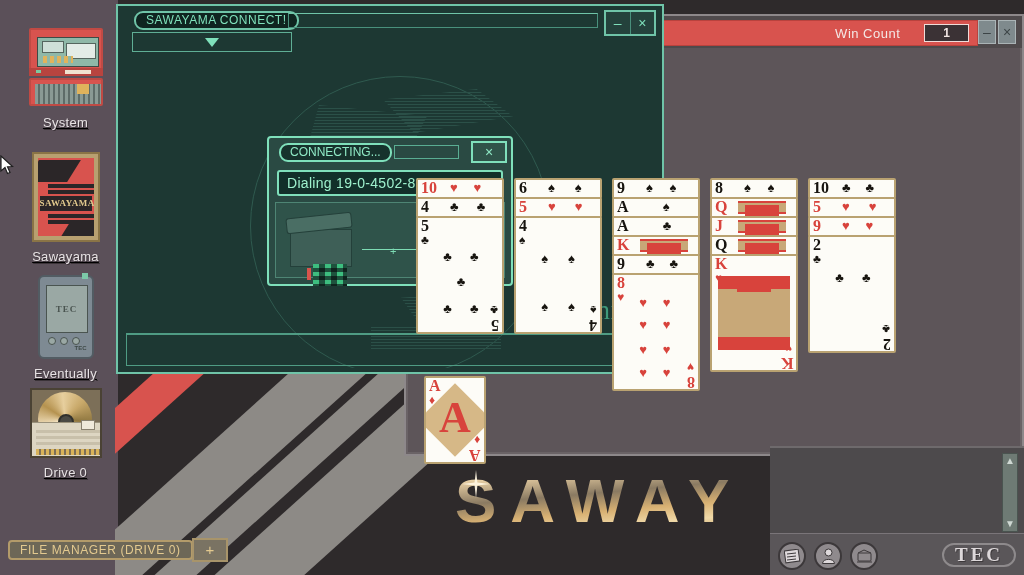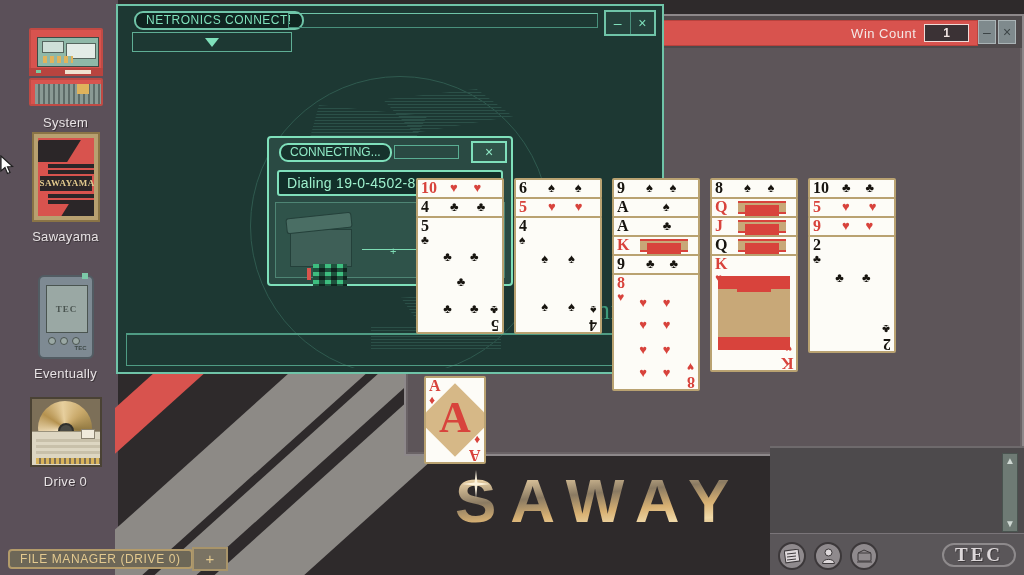--- a/index.html
+++ b/index.html
@@ -33,21 +33,21 @@
     background: linear-gradient(175deg,#fff3dd 0%,#e8cfa4 18%,#8a7a62 42%,#d8b173 62%,#f0d9a8 78%,#b08a4e 100%);
     -webkit-background-clip: text; background-clip: text;
     color: transparent; -webkit-text-fill-color: transparent;
     text-shadow: 0 0 0 rgba(0,0,0,0);
     white-space: nowrap;
   }
   .sparkle { position:absolute; left:462px; top:470px; width:28px; height:28px; pointer-events:none; }
 
   
   .icon-col { position:absolute; left:0; top:0; width:118px; }
-  .desk-icon { position:absolute; width:131px; text-align:center; }
+  .desk-icon { position:absolute; width:131px; text-align:center;text-decoration:underline; }
   .desk-icon .label {
     color:#e7e2e4; font-size:13px; margin-top:3px;
     text-shadow:1px 1px 0 #3b3338; letter-spacing:0.3px;
   }
   .icon-art { display:inline-block; position:relative; }
 
   
   .sys-ic { width:74px; height:80px; position:relative; }
   .sys-mon { position:absolute; left:0; top:0; width:74px; height:48px; background:#d8534e; border:2px solid #c04a44; border-radius:2px; }
   .sys-scr { position:absolute; left:6px; top:7px; width:62px; height:30px; background:#8fb8a8; border:1px solid #3d4b46; }
@@ -99,21 +99,21 @@
 
   
   #solitaire-window {
     position:absolute; left:404px; top:14px; width:620px; height:442px;
     background:#6a6366; border:2px solid #8d888a;
   }
   .sol-titlebar { position:absolute; left:0; top:0; right:0; height:32px; background:#4f4a4c; }
   .sol-redbar {
     position:absolute; left:253px; top:4px; right:44px; height:26px;
     background:#d8534e; border:1px solid #b9423d;
-    display:flex; align-items:center; justify-content:flex-end; padding-right:8px; gap:8px;
+    display:flex; align-items:center; justify-content:flex-end; padding-right:8px; gap:24px;
   }
   .win-count-label { color:#f4e8e6; font-size:13px; letter-spacing:0.5px; }
   .win-count-box {
     background:#3b3235; border:1px solid #f0dcd9; color:#f2e6e3;
     font-size:12px; font-weight:bold; padding:1px 18px; min-width:44px; text-align:center;
   }
   .winctl { position:absolute; top:4px; width:18px; height:24px; background:#7f8a8d; border:1px solid #aab4b6; color:#3c4446; font-size:14px; text-align:center; line-height:22px; }
   .sol-felt { position:absolute; left:2px; top:32px; right:2px; bottom:2px; background:#5d5559; }
 
   
@@ -238,21 +238,21 @@
   }
   .tec-logo {
     position:absolute; right:8px; top:9px; width:74px; height:24px;
     border:2px solid #8e8a8c; border-radius:12px;
     font-family:"Liberation Serif", serif; font-weight:bold; font-size:19px;
     letter-spacing:3px; text-align:center; line-height:20px;
     color:#ddd8da; text-shadow:1px 1px 0 #3c383a;
   }
 
   
-  #taskbar { position:absolute; left:0; bottom:0; width:836px; height:32px;text-decoration:underline; }
+  #taskbar { position:absolute; left:0; bottom:9px; width:836px; height:32px;text-decoration:underline; }
   .tb-btn {
     position:absolute; left:8px; top:6px; height:20px; padding:0 10px;
     background:#6d6757; border:2px solid #b39b6a; border-radius:4px;
     color:#e3c98f; font-size:12px; line-height:16px; letter-spacing:0.6px;
   }
   .tb-plus {
     position:absolute; left:192px; top:4px; width:36px; height:24px;
     background:#7a7363; border:2px solid #a8946a;
     color:#e3c98f; font-size:15px; text-align:center; line-height:20px;
   }
@@ -293,21 +293,21 @@
             <div class="sys-slot"></div>
           <div class="sys-kb">
               <div class="sys-keys"></div>
               <div class="sys-keys-hl"></div>
             </div>
         </div>
       </div>
       <div class="label">System</div>
     </div>
 
-    <div class="desk-icon" style="top:132px;">
+    <div class="desk-icon" style="top:152px;">
       <div class="icon-art">
         <div class="sol-ic">
             <div class="sol-inner">
           <div class="sol-bar" style="left:-6px; top:2px; width:42px; height:22px; transform:skewX(-32deg);"></div>
           <div class="sol-bar" style="left:10px; top:26px; width:46px; height:4px;"></div>
           <div class="sol-bar" style="left:10px; top:32px; width:46px; height:4px;"></div>
           <div class="sol-bar" style="left:10px; top:56px; width:46px; height:4px;"></div>
           <div class="sol-bar" style="left:10px; top:62px; width:46px; height:4px;"></div>
           <div class="sol-bar" style="left:24px; top:66px; width:44px; height:22px; transform:skewX(-32deg);"></div>
           <div class="sol-name">SAWAYAMA</div>
@@ -328,21 +328,21 @@
               <div class="pda-btn"></div>
               <div class="pda-btn"></div>
               <div class="pda-btn"></div>
             </div>
           <div class="pda-tag">TEC</div>
         </div>
       </div>
       <div class="label">Eventually</div>
     </div>
 
-    <div class="desk-icon" style="top:388px;margin-top:9px;">
+    <div class="desk-icon" style="top:388px;">
       <div class="icon-art">
         <div class="drv-ic">
           <div class="drv-platter"></div>
             <div class="drv-hub"></div>
           <div class="drv-body">
               <div class="drv-lines"></div>
               <div class="drv-pins"></div>
             </div>
           <div class="drv-chip"></div>
         </div>
@@ -509,21 +509,21 @@
             <div class="card-suit-br black">♣</div>
             <div class="pip black" style="left: 30%; top: 30%;">♣</div>
             <div class="pip black" style="left: 62%; top: 30%;">♣</div>
           </div>
         </div>
     </div>
   </div>
 
   <div id="netronics-window">
     <div class="net-title-row">
-      <div class="net-tab">NETRONICS CONNECT!</div>
+      <div class="net-tab">SAWAYAMA CONNECT!</div>
       <div class="net-title-line"></div>
       <div class="net-ctl-grp">
         <div class="net-ctl">–</div>
         <div class="net-ctl">×</div>
       </div>
     </div>
 
     <div class="net-toolbar">
       <div class="net-tool-dd">
         <svg class="chev" width="14" height="9" viewBox="0 0 14 9">

